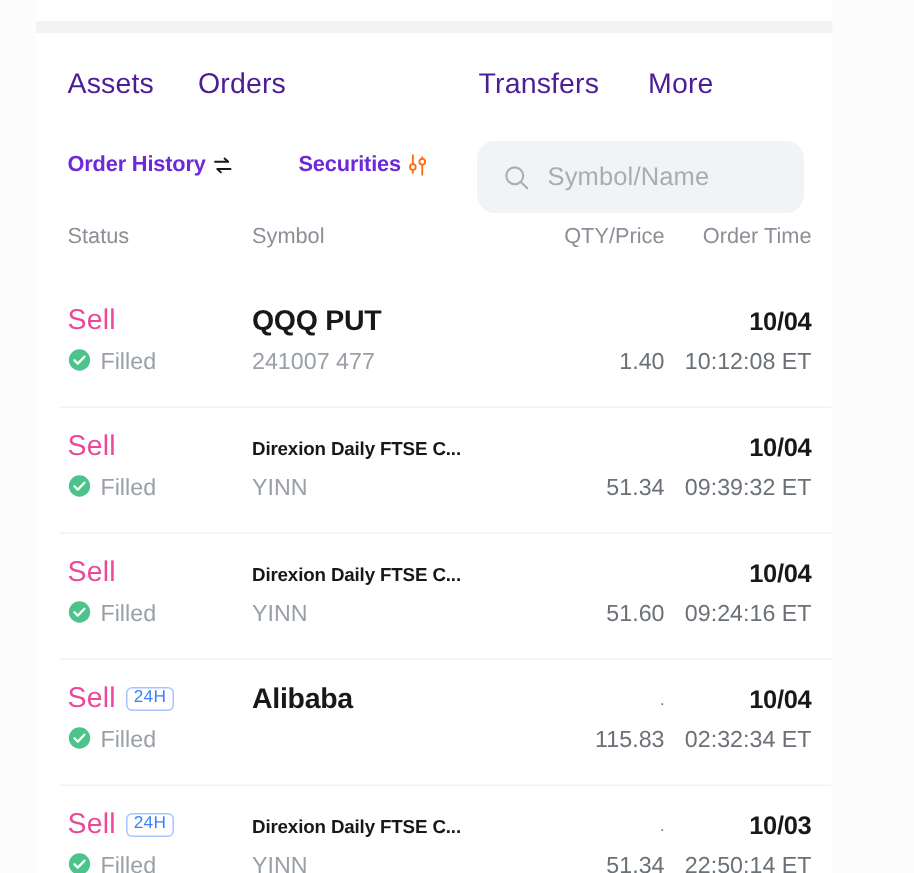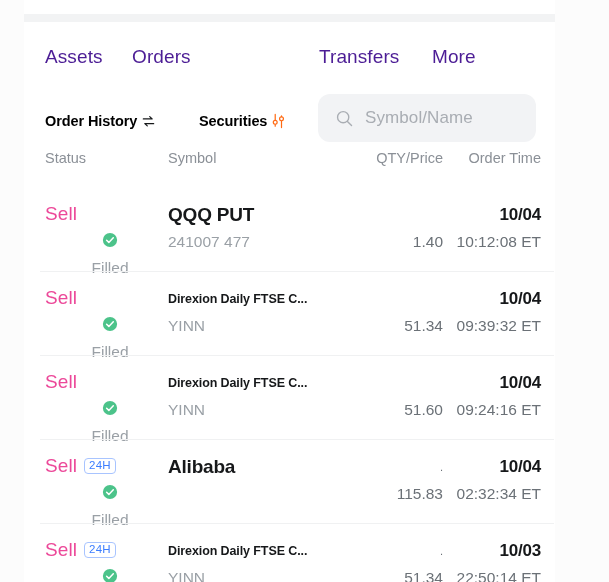--- a/index.html
+++ b/index.html
@@ -34,22 +34,22 @@
   }
   #tab-0 { left:21px; }
   #tab-1 { left:108px; }
   #tab-2 { left:196px; }
   #tab-3 { left:295px; }
   #tab-4 { left:408px; }
 
   
   .filters { position:absolute; left:0; top:72px; width:531px; height:52px; }
   .filter-chip {
-    position:absolute; top:19px; display:flex; align-items:center; gap:4px;
-    font-size:14.5px; color:#000000; font-weight:bold; white-space:nowrap;
+    position:absolute; top:8px; display:flex; align-items:center; gap:4px;
+    font-size:14.5px; color:#6d28d9; font-weight:bold; white-space:nowrap;
     letter-spacing:-.1px;
   }
   #filter-0 { left:21px; }
   #filter-1 { left:175px; }
   .ficon { display:inline-block; line-height:0; }
 
   .searchbox {
     position:absolute; left:294px; top:0; width:218px; height:48px;
     background:#f2f3f5; border-radius:12px;
     display:flex; align-items:center; padding-left:17px; gap:11px;
@@ -73,21 +73,21 @@
   }
 
   .cell-status { position:absolute; left:21px; top:16px; width:130px; }
   .side-line { display:flex; align-items:center; gap:7px; height:22px; }
   .side { font-size:19px; color:#ec4899; letter-spacing:.1px; line-height:22px; }
   .badge-24h {
     font-size:11.5px; color:#3d7eff; border:1px solid #a8c4ff;
     border-radius:4px; padding:1px 4px 1.5px; line-height:1;
     background:#fff; font-weight:normal; letter-spacing:.2px;
   }
-  .status-line { display:flex; align-items:center; gap:6px; margin-top:7px; height:20px;flex-direction:column; }
+  .status-line { display:flex; align-items:flex-start; gap:6px; margin-top:7px; height:20px; }
   .status-txt { font-size:15.5px; color:#9aa0a6; line-height:20px; }
 
   .cell-symbol { position:absolute; left:144px; top:16px; width:190px; }
   .sym-name { color:#16181a; line-height:24px; white-space:nowrap; }
   .sym-name.lg { font-size:19px; font-weight:bold; letter-spacing:-.2px; }
   .sym-name.sm { font-size:12.5px; font-weight:bold; letter-spacing:-.1px; }
   .sym-code { font-size:15.5px; color:#9aa0a6; margin-top:5px; line-height:20px; }
 
   .cell-qty { position:absolute; right:112px; top:16px; text-align:right; }
   .qty-top { font-size:11px; color:#6b7177; line-height:24px; height:24px; }

